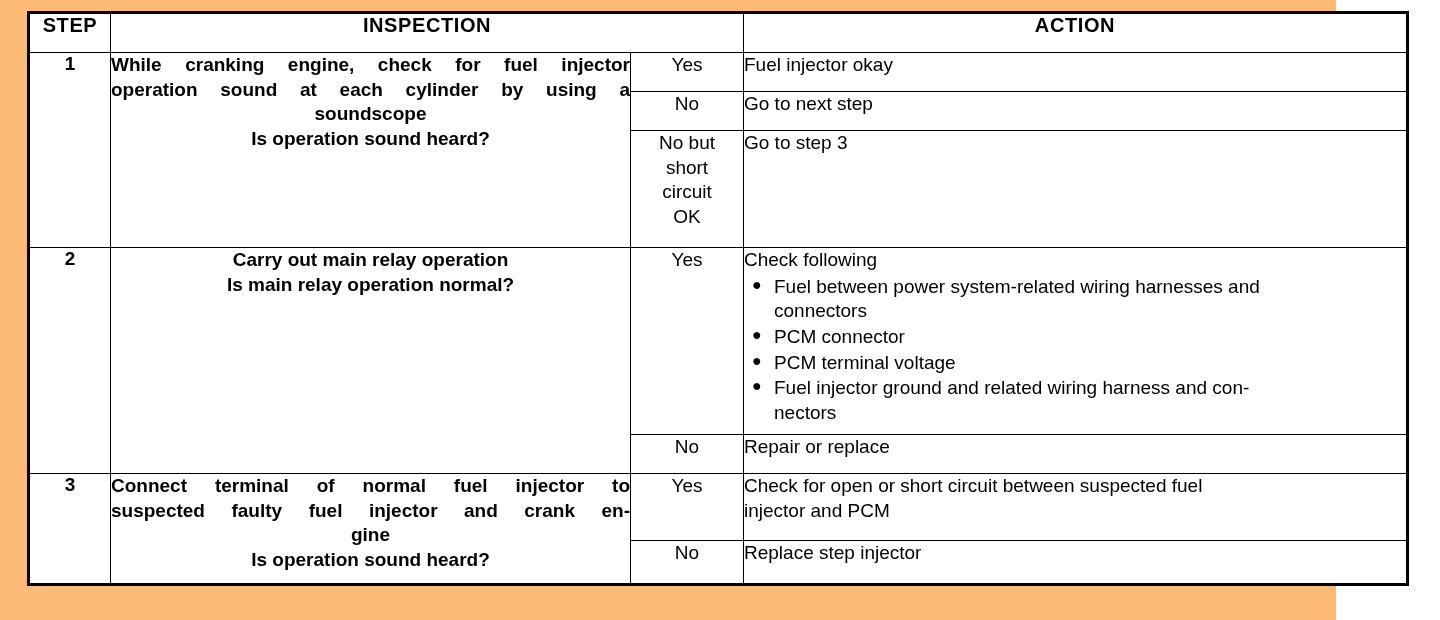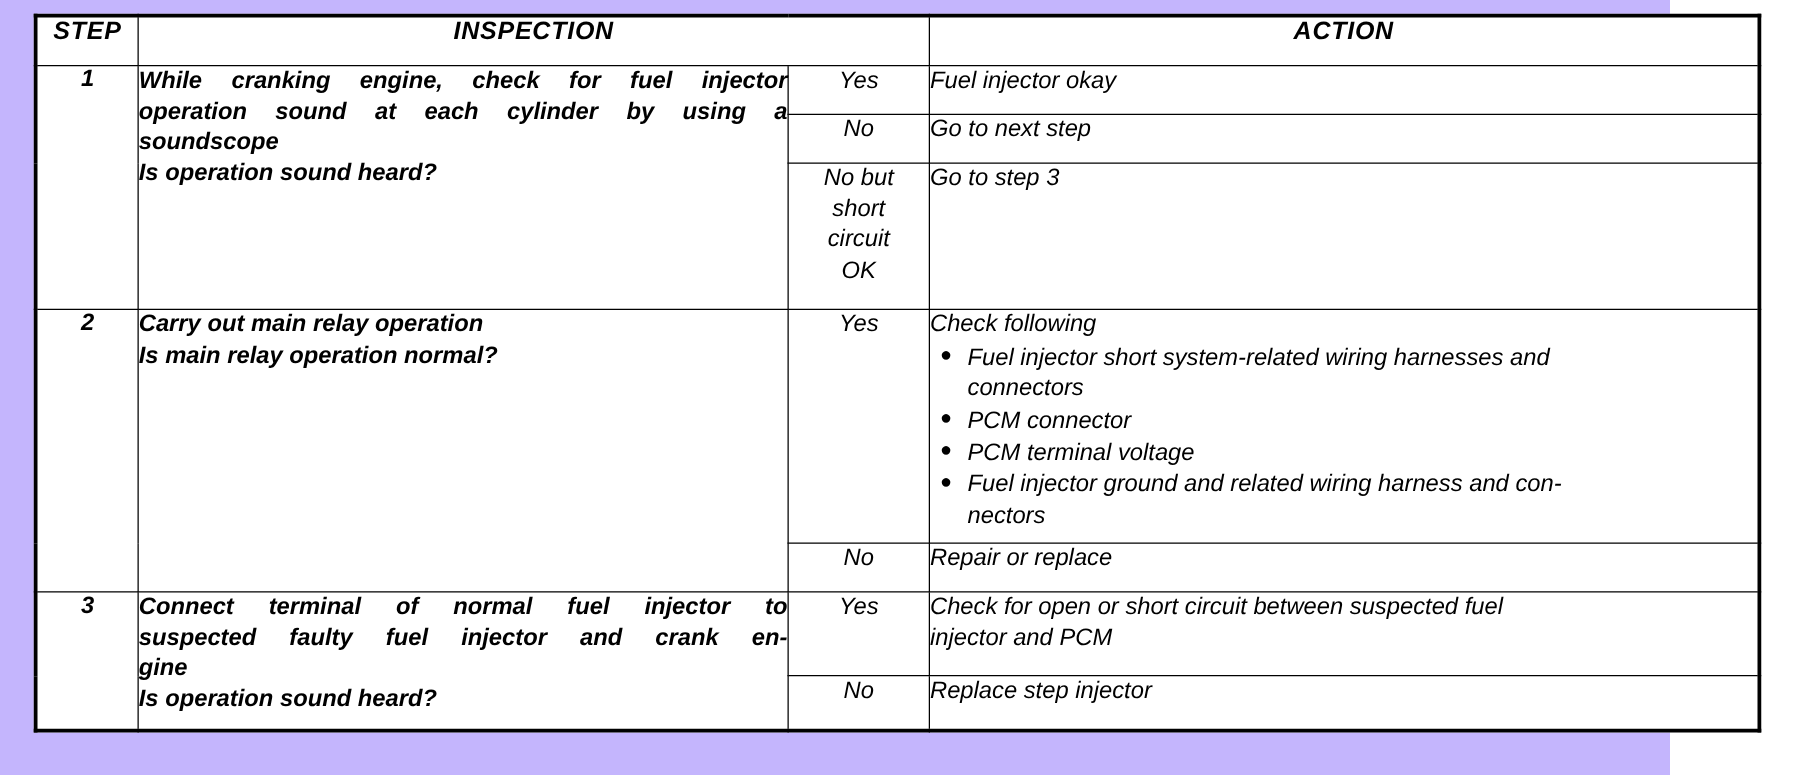--- a/index.html
+++ b/index.html
@@ -12,22 +12,21 @@
     height: 620px;
     font-family: "Liberation Sans", sans-serif;
     color: #000000;
     overflow: hidden;
   }
 
   #page {
     position: relative;
     width: 1336px;
     height: 620px;
-    background: #c4b5fd;
-    font-style: italic;
+    background: #fdba74;
   }
 
   
   #diagnostic-table {
     position: absolute;
     left: 27px;
     top: 11px;
     width: 1379px;
     border-collapse: collapse;
     table-layout: fixed;
@@ -113,21 +112,21 @@
     font-size: 16px;
     line-height: 1.30;
   }
   .j-line {
     display: block;
     text-align: justify;
     text-align-last: justify;
   }
   .j-last {
     display: block;
-    text-align: left;
+    text-align: center;
   }
 </style>
 </head>
 <body>
 
 <div id="page">
 
   <table id="diagnostic-table">
     <colgroup>
       <col class="c-step">
@@ -174,21 +173,21 @@
         <td class="insp-cell" rowspan="2">
           <span class="j-last">Carry out main relay operation</span>
           <span class="j-last">Is main relay operation normal?</span>
         </td>
         <td class="res-cell" style="height:186px;">Yes</td>
         <td class="action-cell">
           <span class="line">Check following</span>
           <ul class="action-list">
             <li>
               <span class="bullet">●</span>
-              <span class="line">Fuel injector short system-related wiring harnesses and</span>
+              <span class="line">Fuel between power system-related wiring harnesses and</span>
               <span class="line">connectors</span>
             </li>
             <li>
               <span class="bullet">●</span>
               <span class="line">PCM connector</span>
             </li>
             <li>
               <span class="bullet">●</span>
               <span class="line">PCM terminal voltage</span>
             </li>

